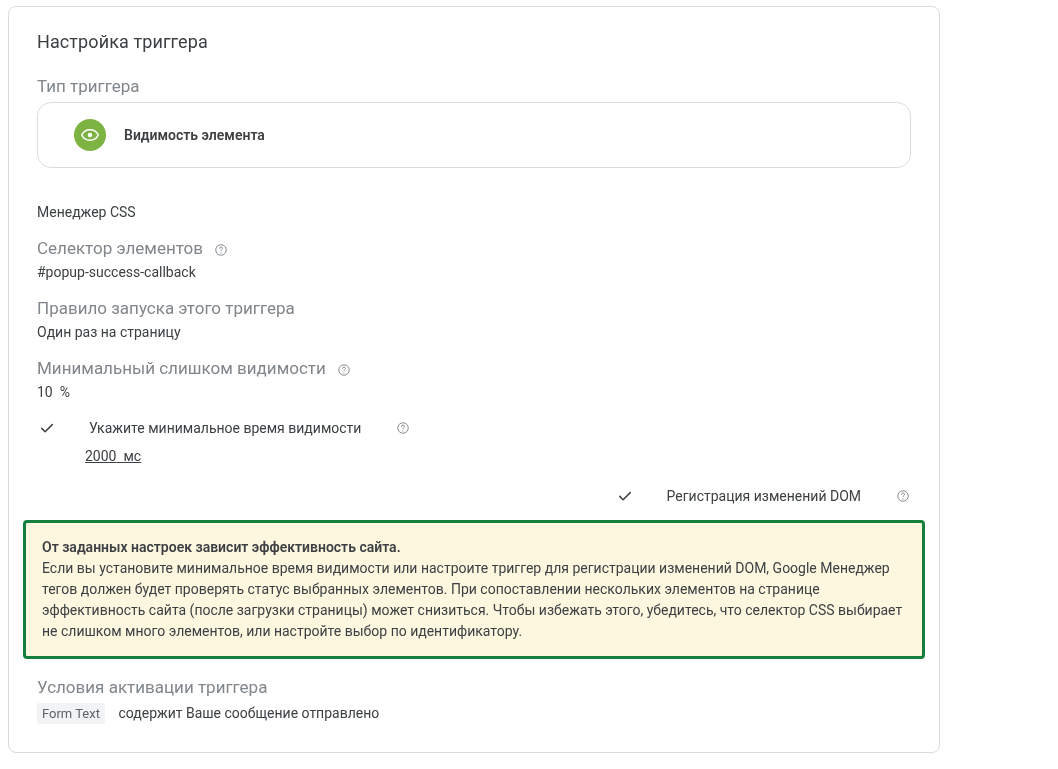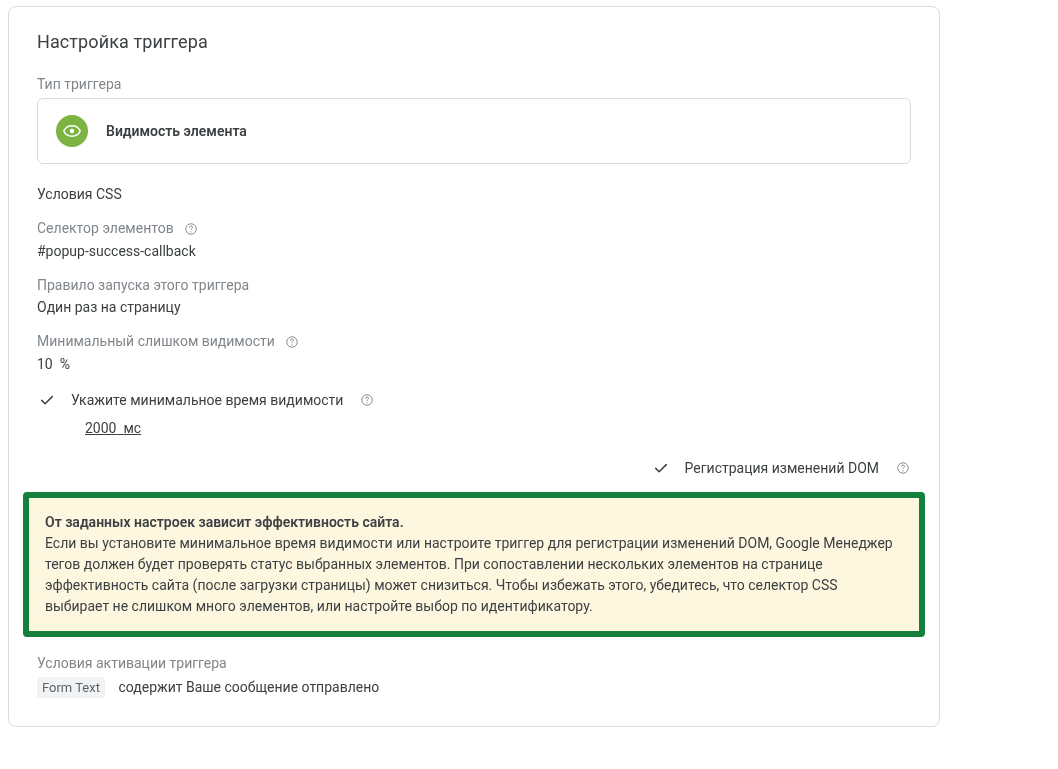--- a/index.html
+++ b/index.html
@@ -21,67 +21,67 @@
     padding: 24px 28px 28px 28px;
   }
   .title {
     font-size: 18px;
     font-weight: 400;
     color: #3c4043;
     margin: 0 0 24px 0;
     letter-spacing: 0.1px;
   }
   .label {
-    font-size: 14px;
+    font-size: 17px;
     color: #80868b;
     margin-bottom: 6px;
   }
   .value {
     font-size: 14px;
     color: #3c4043;
     margin-bottom: 18px;
   }
   .help-icon {
     display: inline-flex;
     align-items: center;
     justify-content: center;
     width: 16px; height: 16px;
     vertical-align: -3px;
     margin-left: 6px;
     color: #80868b;
   }
   .help-icon svg { display: block; }
   .trigger-type-box {
     border: 1px solid #dadce0;
-    border-radius: 6px;
-    padding: 16px 18px;
+    border-radius: 14px;
+    padding: 16px 36px;
     display: flex;
     align-items: center;
     gap: 18px;
-    margin-bottom: 22px;
+    margin-bottom: 36px;
   }
   .trigger-type-icon {
     width: 32px; height: 32px;
     border-radius: 50%;
     background: #7cb342;
     display: flex; align-items: center; justify-content: center;
     color: #fff;
     flex: 0 0 auto;
   }
   .trigger-type-icon svg { display: block; }
   .trigger-type-title {
     font-size: 14px;
     font-weight: 600;
     color: #3c4043;
   }
   .section { margin-bottom: 18px; }
   .check-row {
     display: flex;
     align-items: center;
-    gap: 14px;
+    gap: 32px;
     margin-top: 16px;
     margin-bottom: 10px;
     font-size: 14px;
     color: #3c4043;
   }
   .check-icon {
     width: 20px; height: 20px;
     display: flex; align-items: center; justify-content: center;
     color: #3c4043;
     flex: 0 0 auto;
@@ -89,21 +89,21 @@
   .check-icon svg { display: block; }
   .sub-value {
     margin-left: 48px;
     font-size: 14px;
     color: #3c4043;
     margin-bottom: 22px;
     text-decoration: underline;
   }
   .warning {
     background: #fef7e0;
-    border: 6px solid #15803d;
+    border: 3px solid #15803d;
     border-radius: 4px;
     padding: 14px 16px;
     font-size: 14px;
     line-height: 1.5;
     color: #3c4043;
     margin: 6px -14px 18px -14px;
   }
   .warning b { font-weight: 600; }
   .chip {
     display: inline-block;
@@ -132,21 +132,21 @@
       <div class="trigger-type-icon">
         <svg width="18" height="18" viewBox="0 0 24 24" fill="none">
           <path d="M12 5C7 5 2.73 8.11 1 12c1.73 3.89 6 7 11 7s9.27-3.11 11-7c-1.73-3.89-6-7-11-7z" stroke="#fff" stroke-width="2"></path>
           <circle cx="12" cy="12" r="3" fill="#fff"></circle>
         </svg>
       </div>
       <div class="trigger-type-title">Видимость элемента</div>
     </div>
 
     <div class="section">
-      <div class="value">Условия CSS</div>
+      <div class="value">Менеджер CSS</div>
     </div>
 
     <div class="section">
       <div class="label">
         <span>Селектор элементов</span>
         <span class="help-icon">
           <svg width="14" height="14" viewBox="0 0 24 24" fill="none">
             <circle cx="12" cy="12" r="9" stroke="currentColor" stroke-width="1.6"></circle>
             <path d="M9.5 9.2a2.5 2.5 0 015 .3c0 1.5-2.5 1.7-2.5 3.5" stroke="currentColor" stroke-width="1.6" stroke-linecap="round"></path>
             <circle cx="12" cy="17" r="1" fill="currentColor"></circle>

